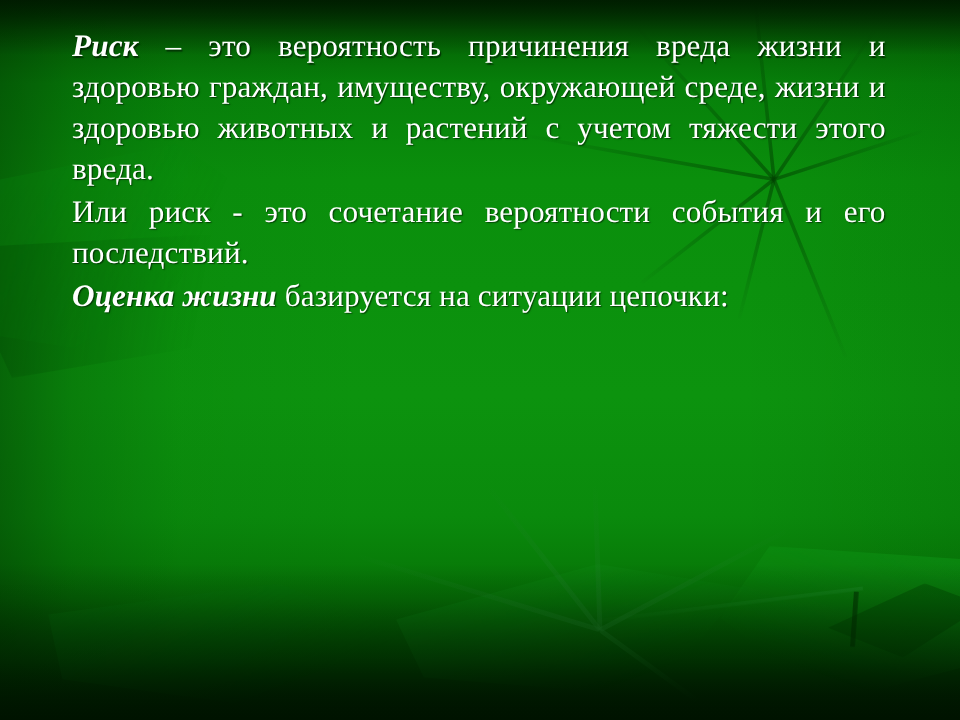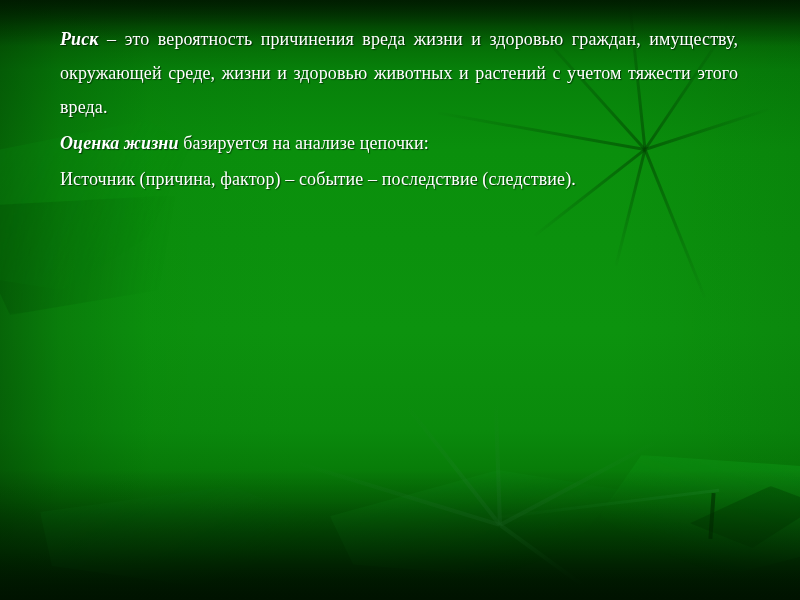--- a/index.html
+++ b/index.html
@@ -151,21 +151,21 @@
 
   
   .content {
     position: absolute;
     left: 60px;
     top: 22px;
     width: 678px;
   }
   .para {
     color: #ffffff;
-    font-size: 18px;
+    font-size: 26px;
     line-height: 34px;
     text-align: justify;
     margin: 0 0 2px 0;
     text-shadow: 1px 1px 1px rgba(0,0,0,0.55);
     letter-spacing: 0.1px;
   }
   .para:last-child { margin-bottom: 0; }
   .para .lead {
     font-weight: bold;
     font-style: italic;
@@ -208,20 +208,20 @@
     <div class="vein" style="width:100px; transform: rotate(36deg);"></div>
   </div>
 
   <div class="bg-top-fade"></div>
   <div class="bg-bottom-fade"></div>
 
   <div class="content">
 
     <p class="para"><span class="lead">Риск</span><span> – это вероятность причинения вреда жизни и здоровью граждан, имуществу, окружающей среде, жизни и здоровью животных и растений с учетом тяжести этого вреда.</span></p>
 
-
-    <p class="para"><span class="lead">Оценка жизни</span><span> базируется на анализе цепочки:</span></p>
-
-    <p class="para"><span class="lead"></span><span>Источник (причина, фактор) – событие – последствие (следствие).</span></p>
+    <p class="para"><span class="lead"></span><span>Или риск - это сочетание вероятности события и его последствий.</span></p>
+
+    <p class="para"><span class="lead">Оценка жизни</span><span> базируется на ситуации цепочки:</span></p>
+
 
 
   </div>
 </div>
 
 </body></html>

